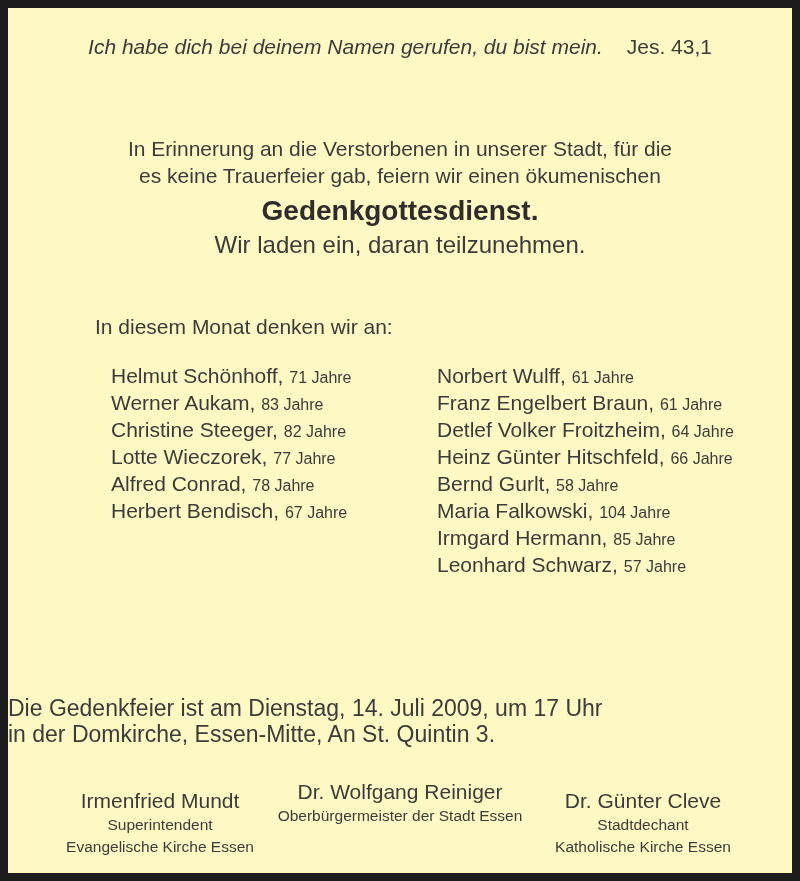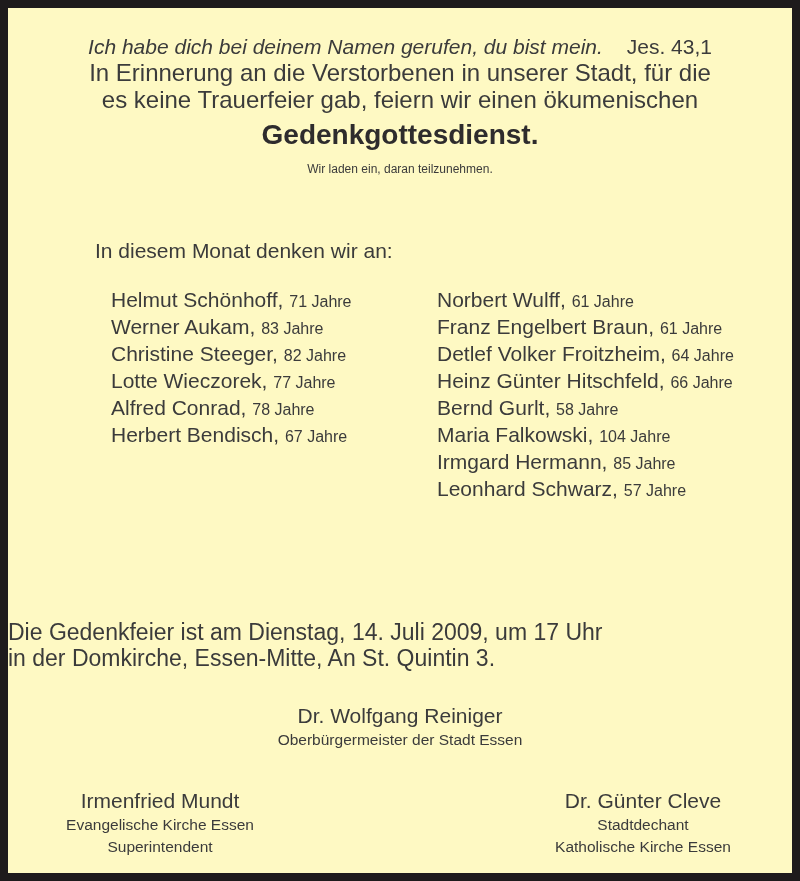--- a/index.html
+++ b/index.html
@@ -27,36 +27,37 @@
     white-space: nowrap;
   }
   .quote-text {
     font-style: italic;
   }
   .quote-source {
     font-style: normal;
     margin-left: 18px;
   }
   .intro {
+    margin-top: 76px;
     text-align: center;
-    font-size: 24px;
+    font-size: 21px;
     line-height: 27px;
   }
   .memorial-title {
     margin-top: 6px;
     text-align: center;
     font-size: 28px;
     line-height: 32px;
     font-weight: 700;
     color: #2e2c2d;
   }
   .invitation {
     margin-top: 5px;
     text-align: center;
-    font-size: 12px;
+    font-size: 24px;
     line-height: 26px;
   }
   .list-heading {
     margin-top: 57px;
     padding-left: 87px;
     font-size: 21px;
     line-height: 24px;
   }
   .list-cols {
     margin-top: 24px;
@@ -159,22 +160,22 @@
   </div>
 
   <div class="sig-main">
     <div class="sig-name">Dr. Wolfgang Reiniger</div>
     <div class="sig-role">Oberbürgermeister der Stadt Essen</div>
   </div>
 
   <div class="sig-row">
     <div class="sig-block-left">
       <div class="sig-name">Irmenfried Mundt</div>
+      <div class="sig-role">Superintendent</div>
       <div class="sig-role">Evangelische Kirche Essen</div>
-      <div class="sig-role">Superintendent</div>
     </div>
     <div class="sig-block-right">
       <div class="sig-name">Dr. Günter Cleve</div>
       <div class="sig-role">Stadtdechant</div>
       <div class="sig-role">Katholische Kirche Essen</div>
     </div>
   </div>
 
 </div>
 

